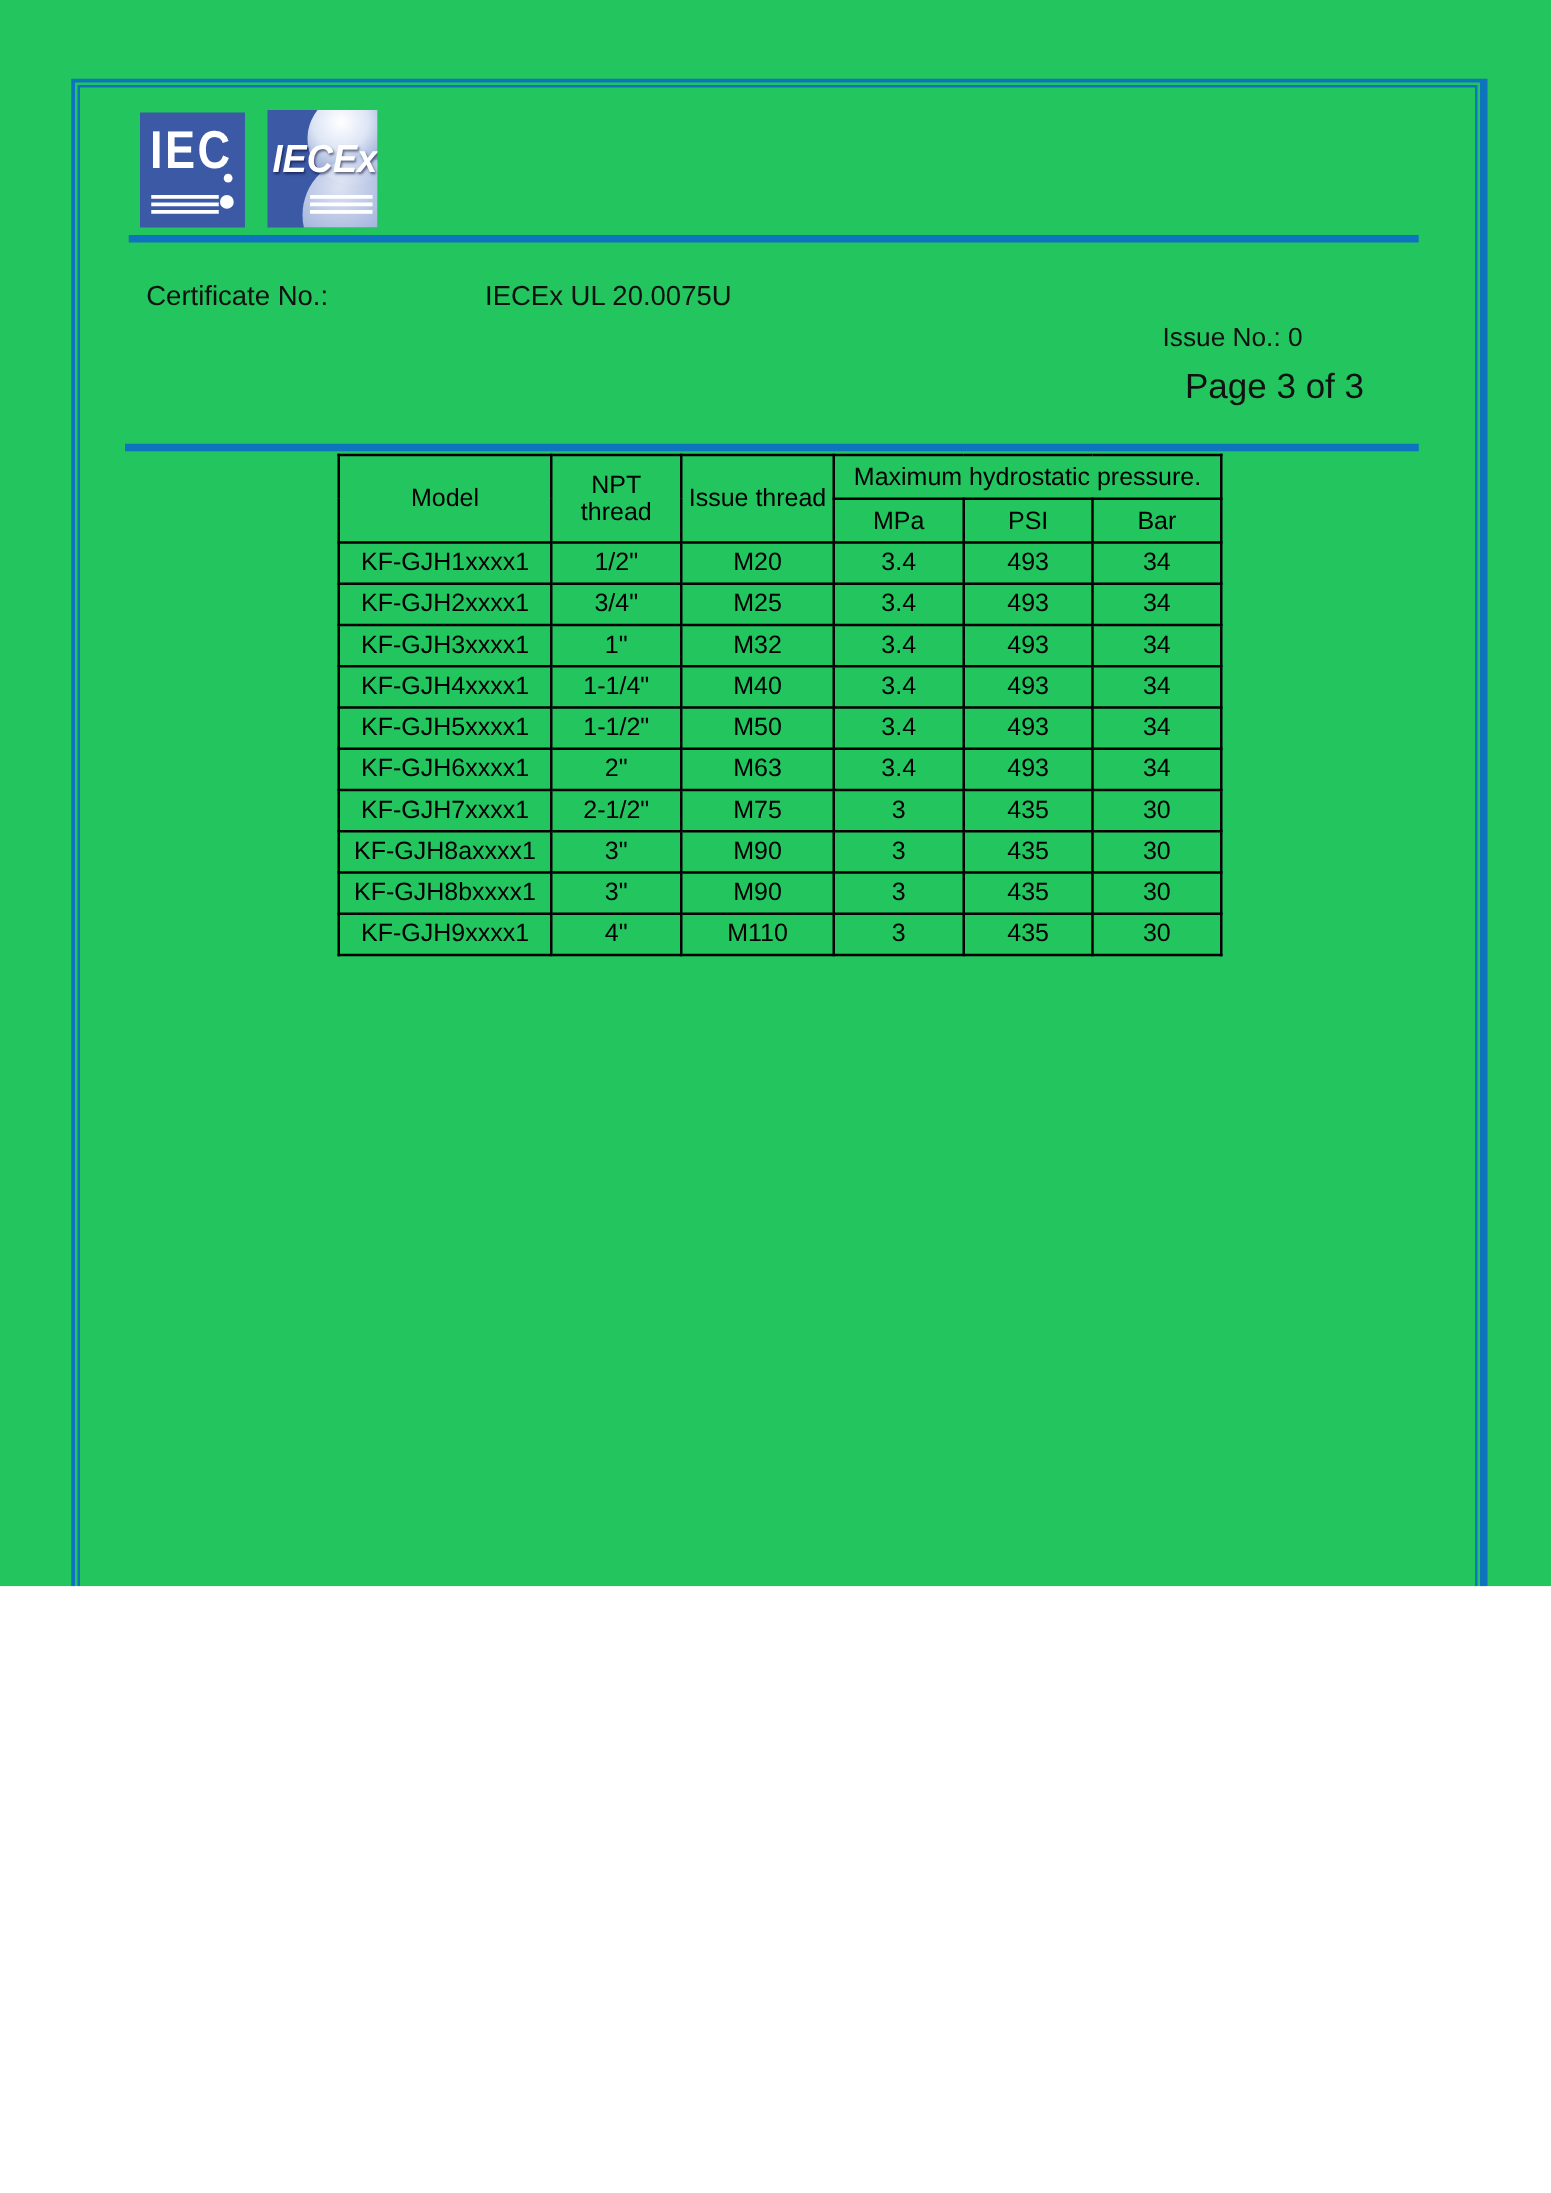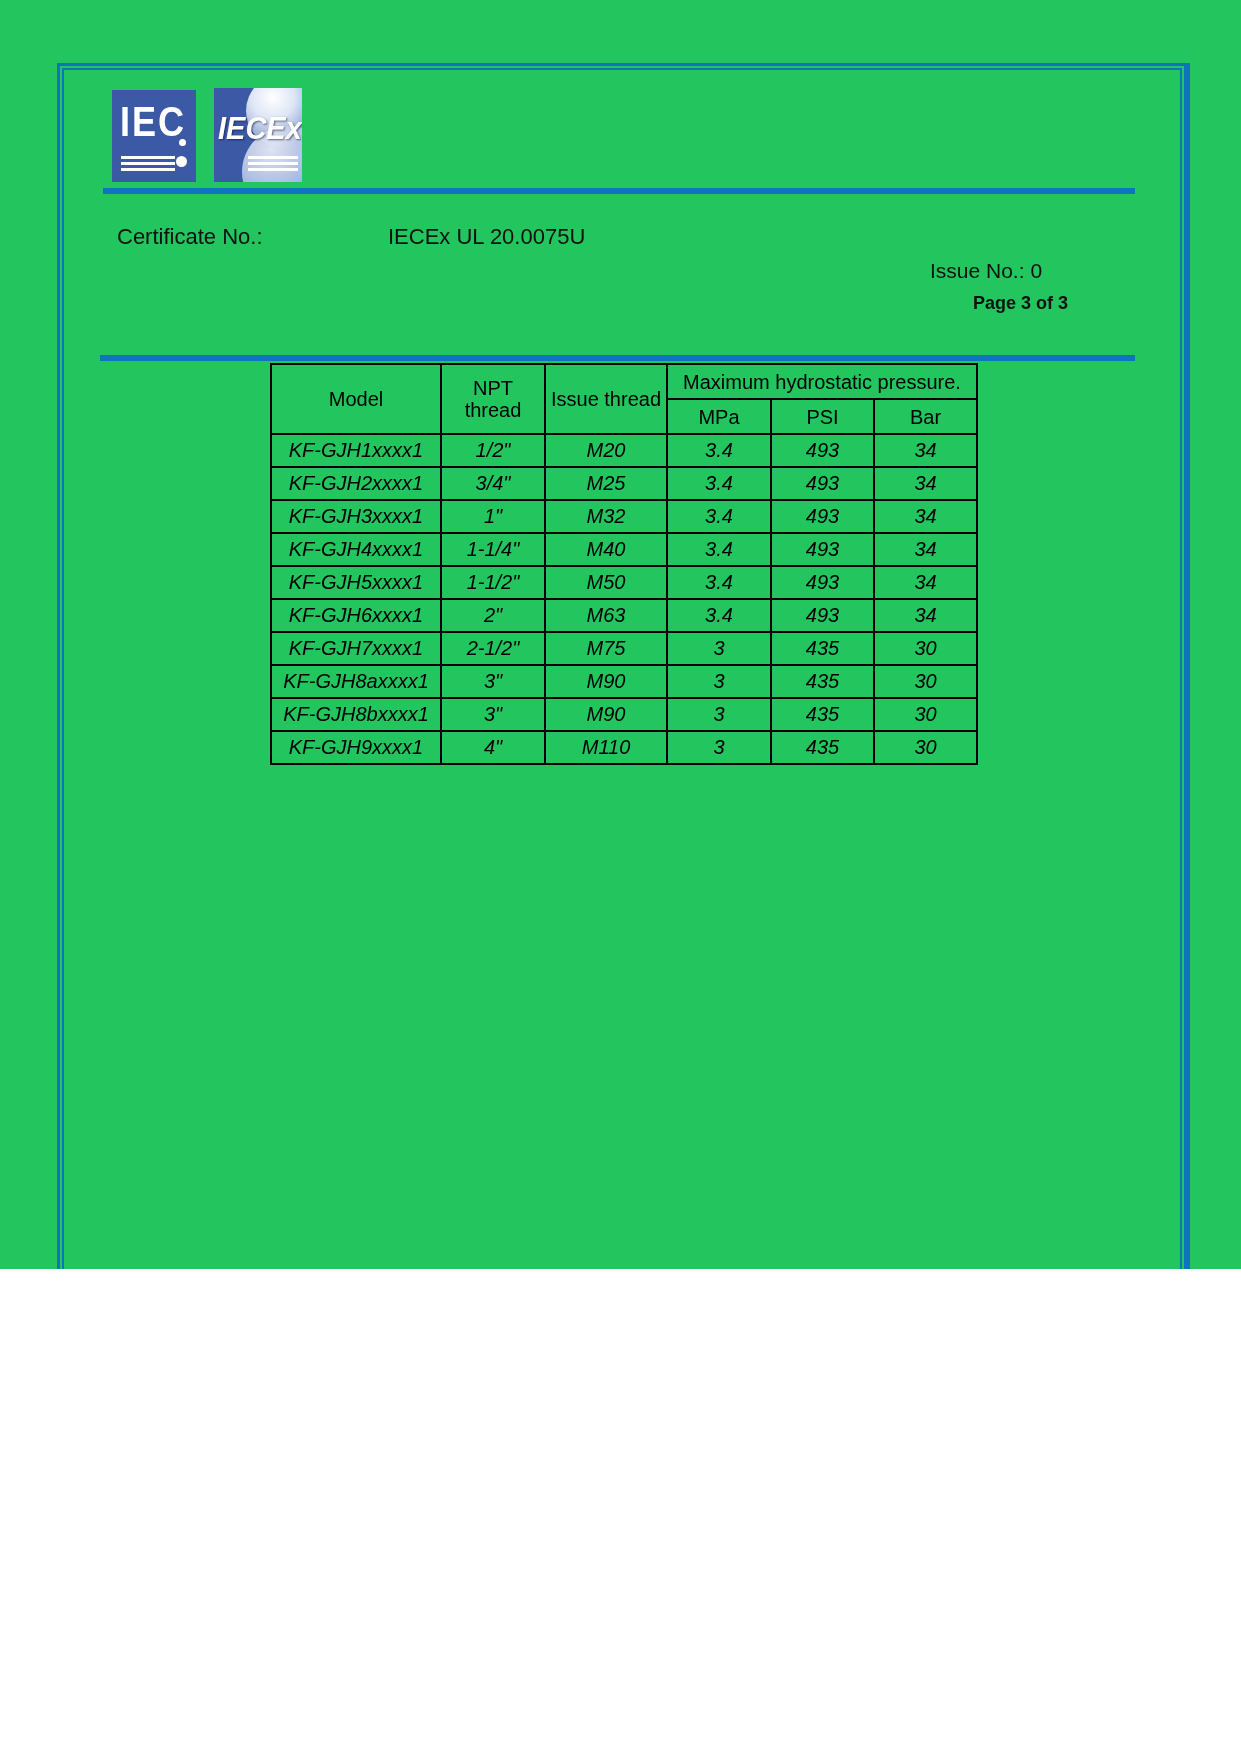--- a/index.html
+++ b/index.html
@@ -55,32 +55,32 @@
     color:var(--title-blue);font-size:37px;font-weight:bold;line-height:46px;
   }
   
   .hline{position:absolute;height:6px;background:var(--border-blue);}
   .hline1{left:103px;top:188px;width:1032px;}
   .hline2{left:100px;top:355px;width:1035px;}
   
   .cert-label{position:absolute;left:117px;top:224px;font-size:22px;}
   .cert-value{position:absolute;left:388px;top:224px;font-size:22px;}
   .issue{position:absolute;left:930px;top:259px;font-size:21px;text-align:center;}
-  .pageinfo{position:absolute;left:973px;top:293px;font-size:18px;font-weight:bold;}
+  .pageinfo{position:absolute;left:948px;top:293px;font-size:28px;}
   
   .cert-table{
     position:absolute;left:270px;top:363px;border-collapse:collapse;table-layout:fixed;
     font-size:20px;color:#000;border-radius:26px;
   }
   .cert-table th,.cert-table td{
     border:2px solid #000;text-align:center;vertical-align:middle;
     font-weight:normal;padding:0 2px;box-sizing:border-box;
   }
   .cert-table thead th{height:35px;line-height:22px;}
-  .cert-table tbody td{height:33px;font-style:italic;}
+  .cert-table tbody td{height:33px;}
 </style>
 </head>
 <body>
 
 <div class="page">
 
   <div class="border-outer">
     <div class="border-inner"></div>
   </div>
 

